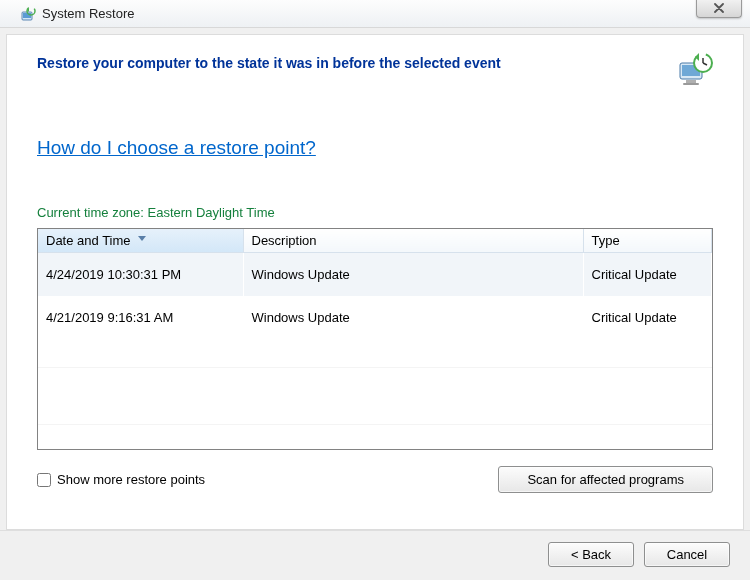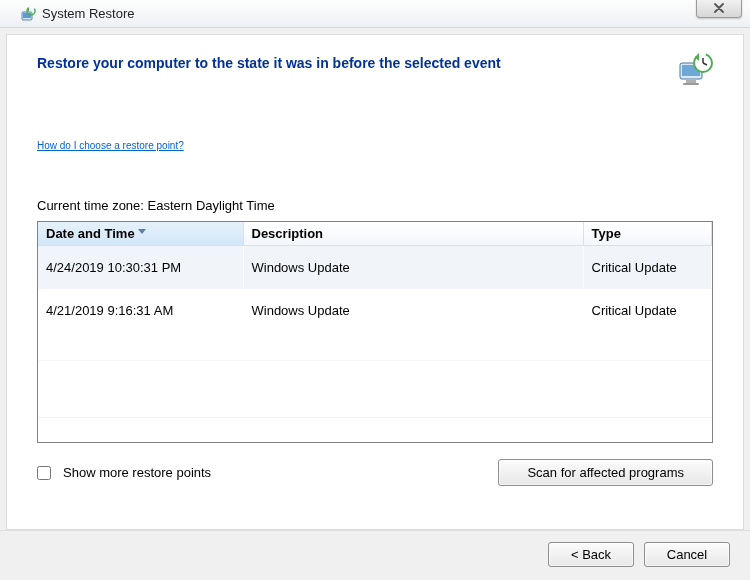--- a/index.html
+++ b/index.html
@@ -79,43 +79,43 @@
       margin-top: 2px;
     }
     .restore-icon {
       width: 36px;
       height: 34px;
       flex-shrink: 0;
     }
     .help-link {
       color: #0066cc;
       text-decoration: underline;
-      font-size: 10px;
+      font-size: 19px;
       cursor: pointer;
     }
     .timezone-row {
       margin-top: 46px;
       margin-bottom: 8px;
       font-size: 13px;
-      color: #000000;
+      color: #15803d;
     }
     .table-wrapper {
       border: 1px solid #828282;
       height: 222px;
       overflow: auto;
       background: #fff;
     }
     table {
       width: 100%;
       border-collapse: collapse;
       table-layout: fixed;
     }
     thead th {
       text-align: left;
-      font-weight: bold;
+      font-weight: normal;
       font-size: 13px;
       padding: 4px 8px;
       background: linear-gradient(to bottom, #ffffff, #f3f7fb);
       border-right: 1px solid #d6e1ec;
       border-bottom: 1px solid #d6e1ec;
       position: relative;
     }
     thead th.sorted {
       background: linear-gradient(to bottom, #e6f1fb, #d3e7f8);
     }
@@ -153,21 +153,21 @@
     
     .bottom-row {
       display: flex;
       align-items: center;
       justify-content: space-between;
       margin-top: 16px;
     }
     .checkbox-wrap {
       display: flex;
       align-items: center;
-      gap: 12px;
+      gap: 6px;
     }
     .checkbox-wrap input[type="checkbox"] {
       width: 14px;
       height: 14px;
     }
     .checkbox-wrap label {
       font-size: 13px;
     }
     .btn {
       background: linear-gradient(to bottom, #fcfcfc, #e7e7e7);

